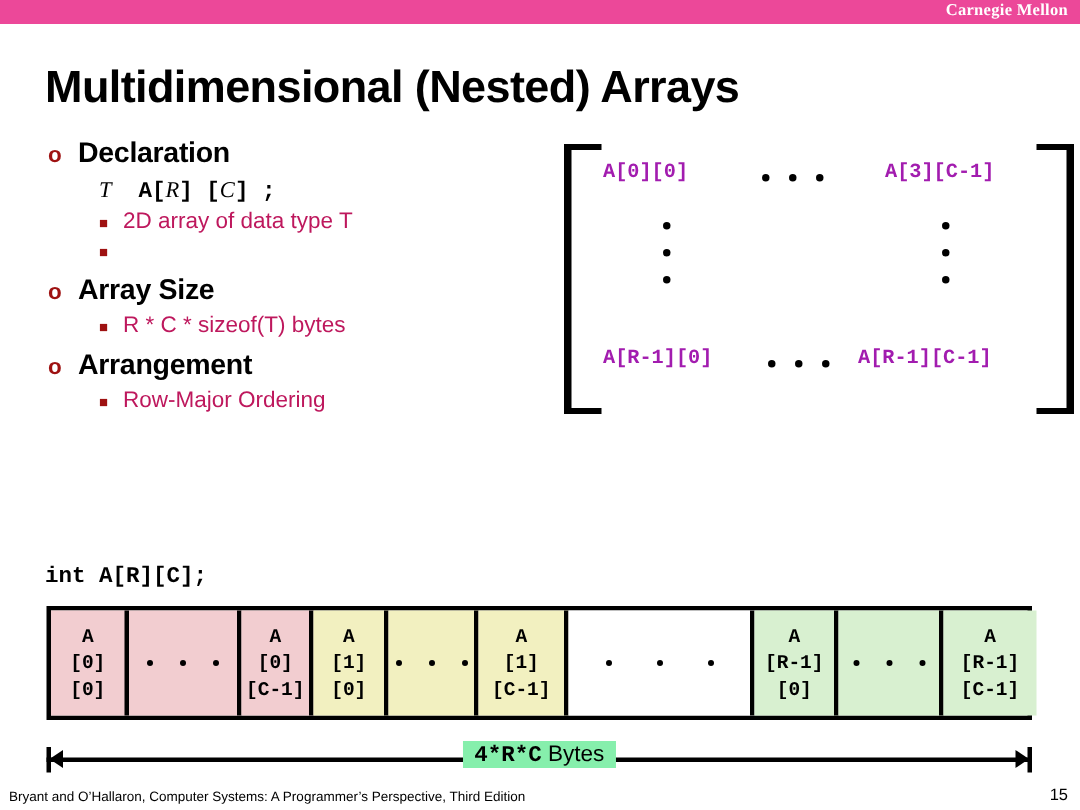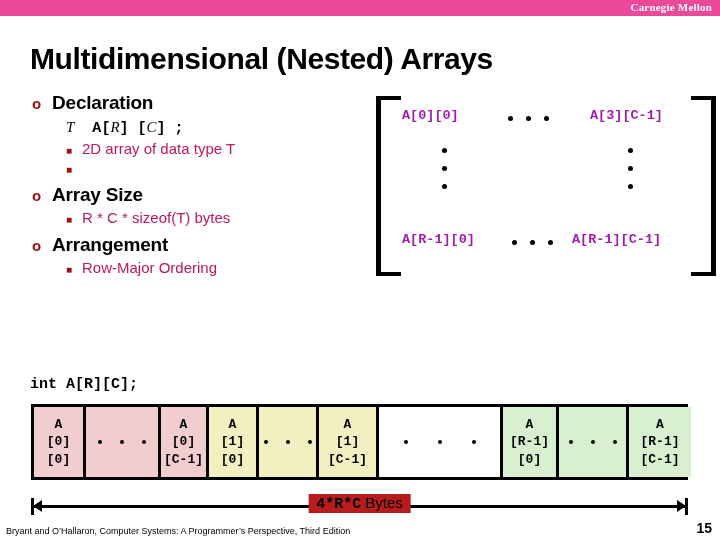--- a/index.html
+++ b/index.html
@@ -246,21 +246,21 @@
     border-top: 6.5px solid transparent;
     border-bottom: 6.5px solid transparent;
   }
   .measure .head.left  { left: 2px;  border-right: 9px solid #000; }
   .measure .head.right { right: 2px; border-left: 9px solid #000; }
   .measure .mlabel {
     position: absolute;
     left: 50%;
     top: -2px;
     transform: translateX(-50%);
-    background: #b91c1c;
+    background: #86efac;
     padding: 0 8px;
     font-size: 15px;
     color: #000;
     white-space: nowrap;
   }
   .measure .mlabel .b {
     font-family: "Liberation Mono", monospace;
     font-weight: bold;
   }
 
@@ -270,22 +270,22 @@
     left: 6px;
     bottom: 4px;
     font-size: 9px;
     color: #000;
     white-space: nowrap;
   }
   .footer-page {
     position: absolute;
     right: 8px;
     bottom: 4px;
-    font-size: 14px;
-    font-weight: bold;
+    font-size: 11px;
+    font-weight: normal;
     color: #000;
   }
 </style>
 </head>
 <body>
 
 <div class="cmu-bar">
   <div class="cmu-text">Carnegie Mellon</div>
 </div>
 

